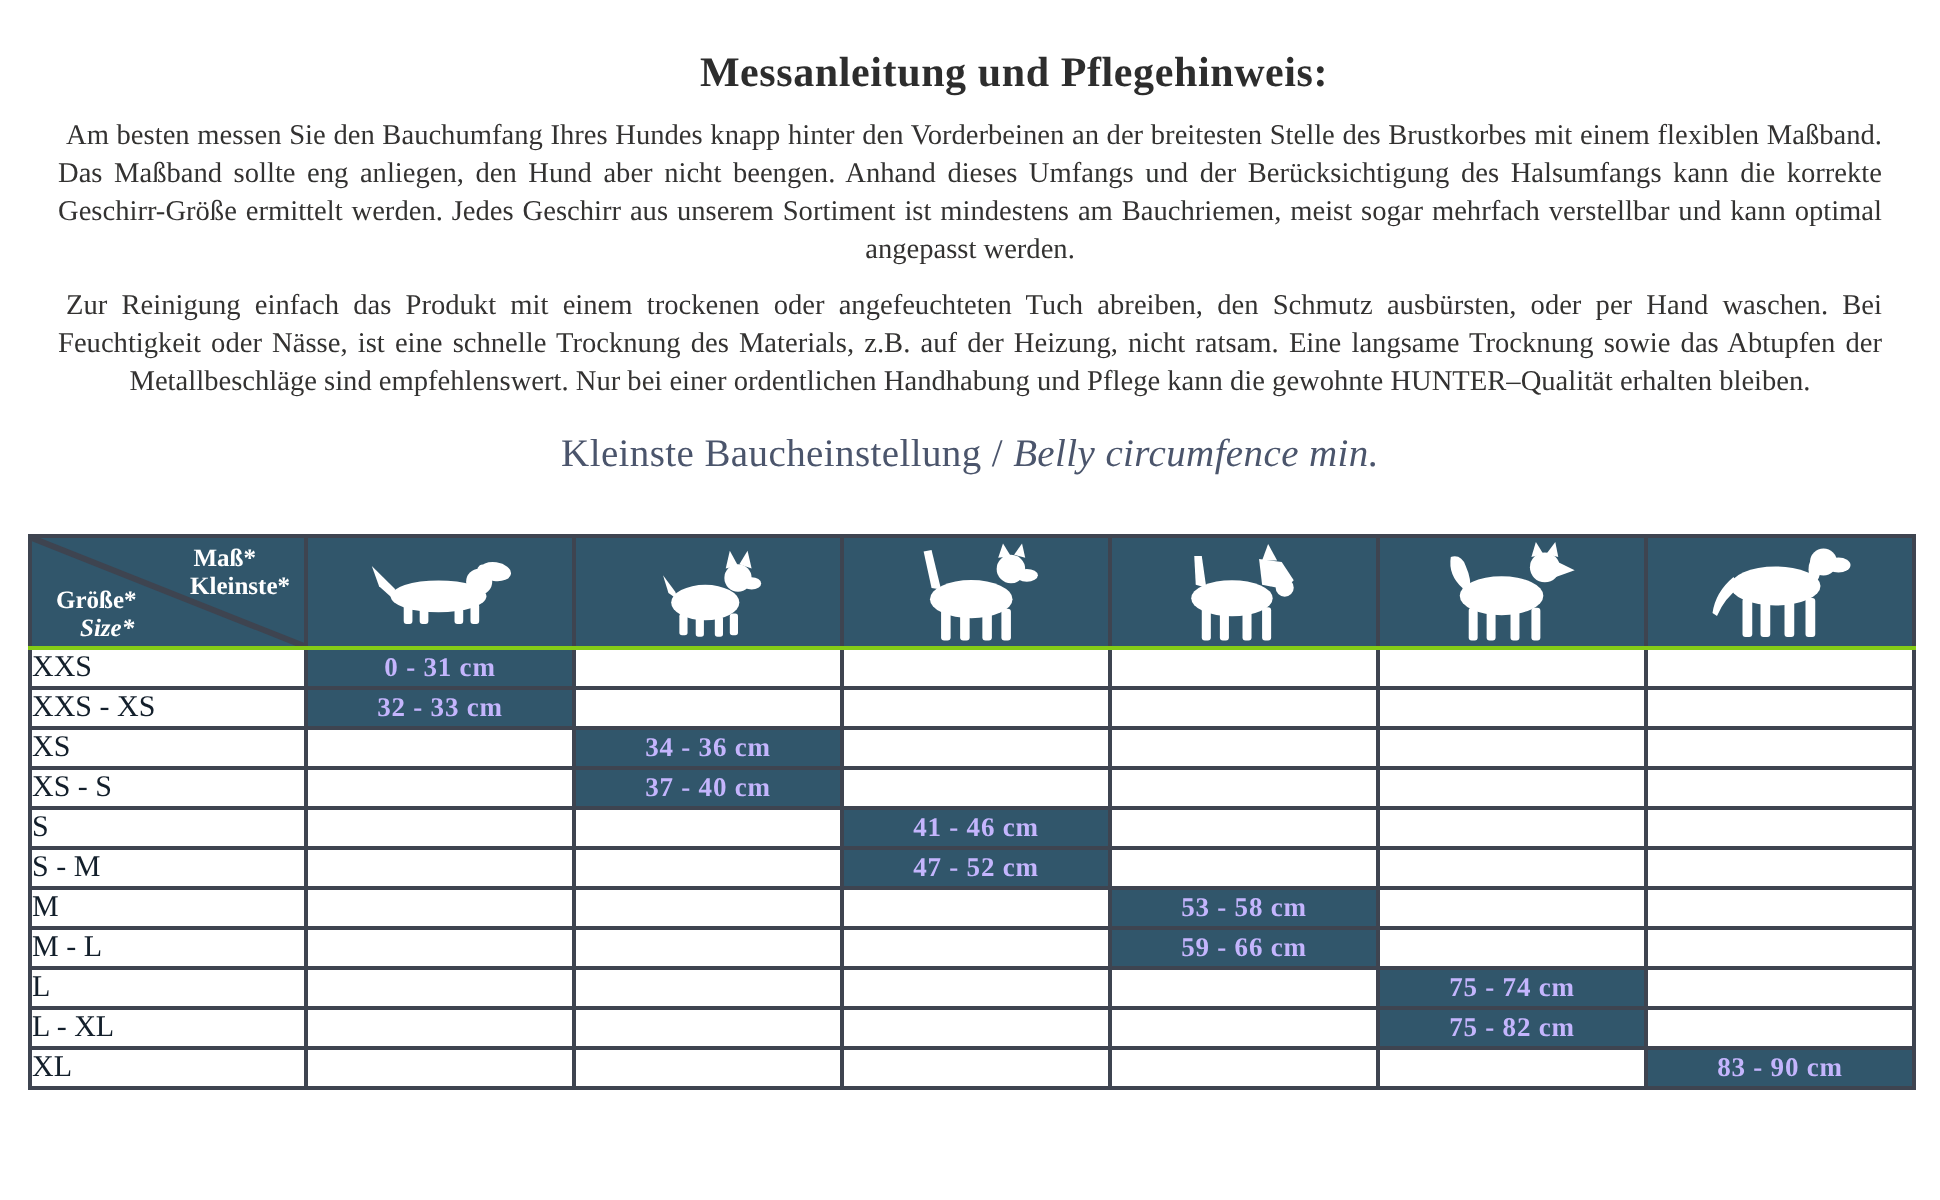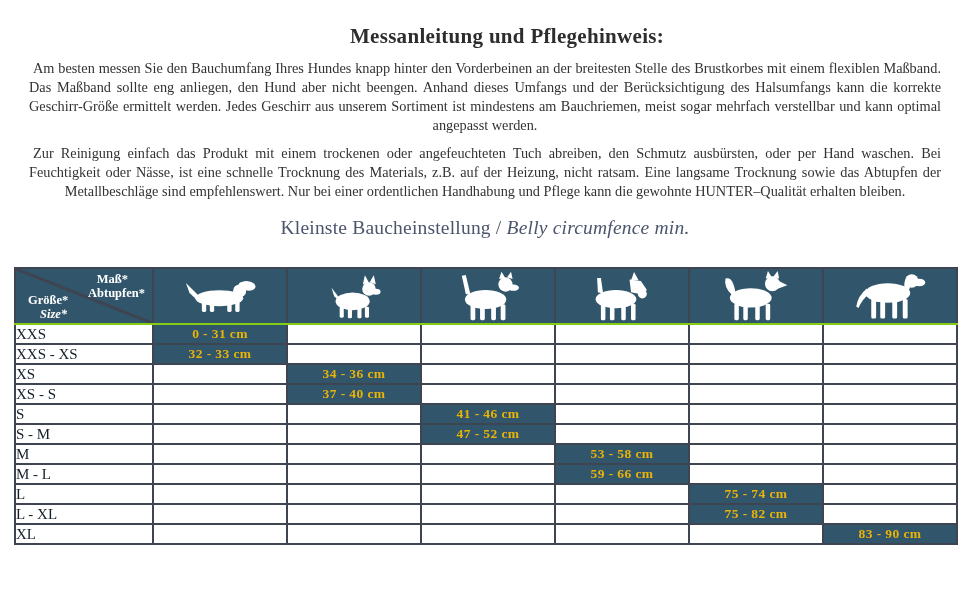--- a/index.html
+++ b/index.html
@@ -75,21 +75,21 @@
   td.size-label{
     font-size:15px;
     color:#131f2b;
     padding-left:7px;
     background:#ffffff;
     white-space:nowrap;
   }
   td.empty{background:#ffffff;}
   td.value{
     background:#31566b;
-    color:#eab308;
+    color:#c4b5fd;
     font-weight:bold;
     font-size:13.5px;
     text-align:center;
     letter-spacing:0.4px;
     white-space:nowrap;
   }
   .dog{display:block;margin:0 auto;}
 </style>
 </head>
 <body>
@@ -112,21 +112,21 @@
         <col style="width:134px">
         <col style="width:134px">
     </colgroup>
     <thead>
       <tr>
         <th class="corner-cell">
           <svg class="diag" preserveAspectRatio="none" viewBox="0 0 100 100">
               <line x1="0" y1="0" x2="100" y2="100" stroke="#3e4450" stroke-width="3" vector-effect="non-scaling-stroke"></line>
             </svg>
           <span class="corner-lbl lbl-mass">Maß*</span>
-          <span class="corner-lbl lbl-messure">Abtupfen*</span>
+          <span class="corner-lbl lbl-messure">Kleinste*</span>
           <span class="corner-lbl lbl-groesse">Größe*</span>
           <span class="corner-lbl lbl-size">Size*</span>
         </th>
         <th>
           <svg class="dog" width="74" height="38" viewBox="10 12 102 50" fill="#ffffff">
             <ellipse cx="60" cy="40" rx="33" ry="11"></ellipse>
             <circle cx="88" cy="30" r="9"></circle>
             <ellipse cx="99" cy="23" rx="11" ry="6.5" transform="rotate(8 99 23)"></ellipse>
             <ellipse cx="90" cy="25" rx="4" ry="7"></ellipse>
             <polygon points="30,35 14,19 19,33 29,42"></polygon>

